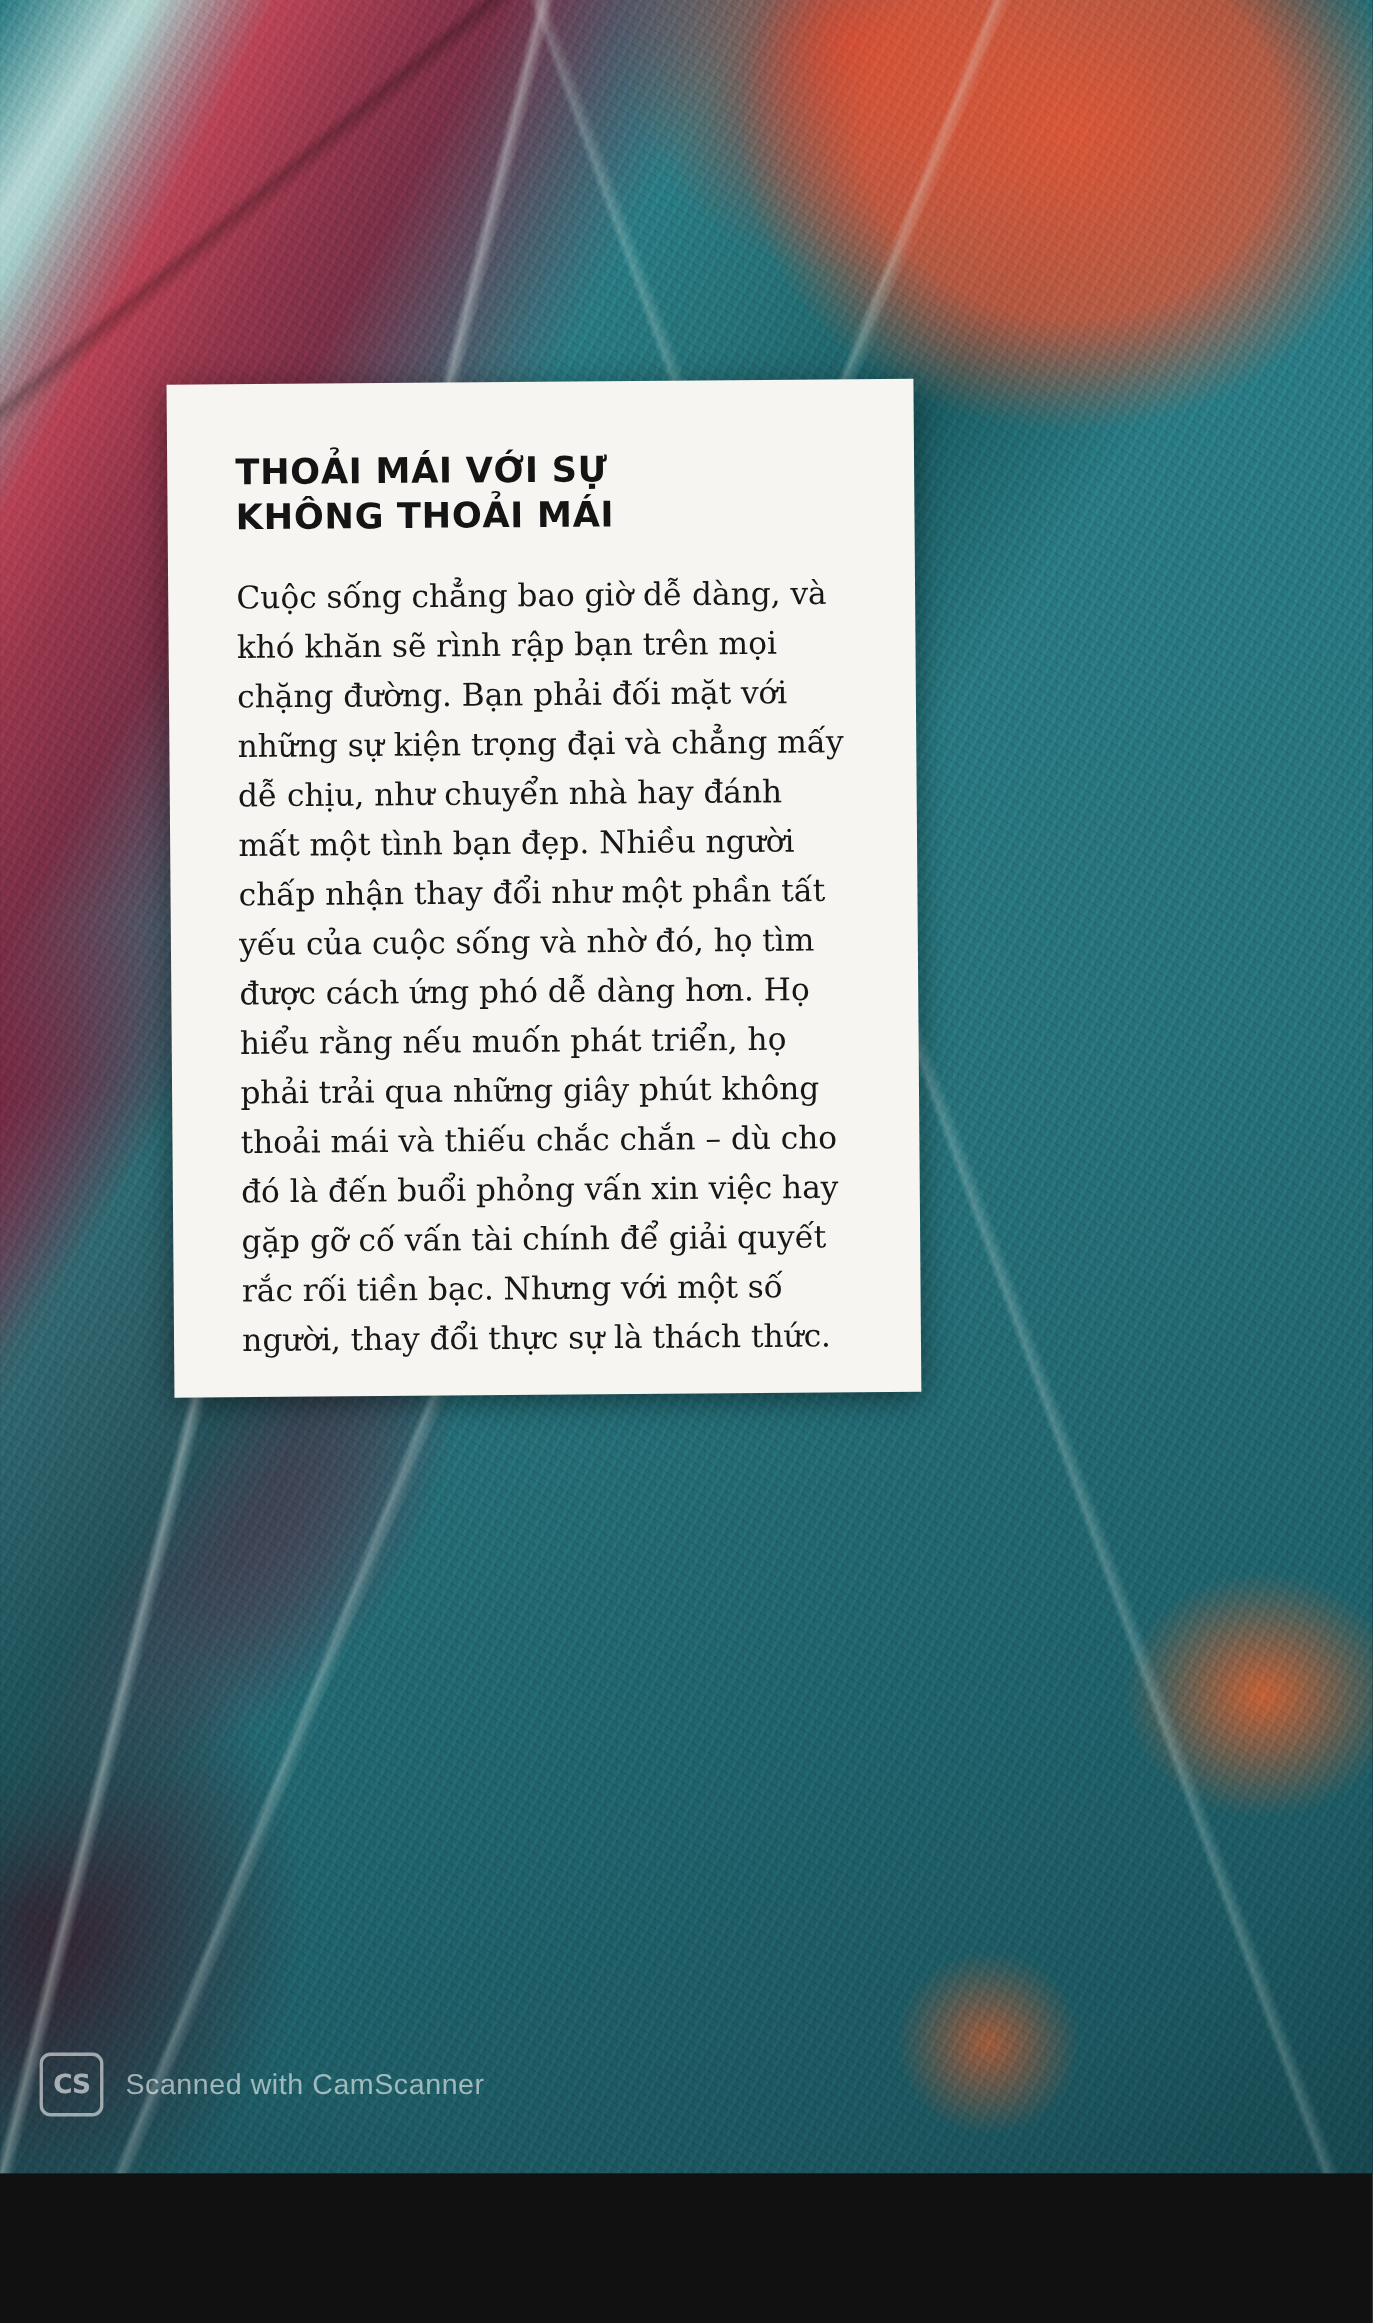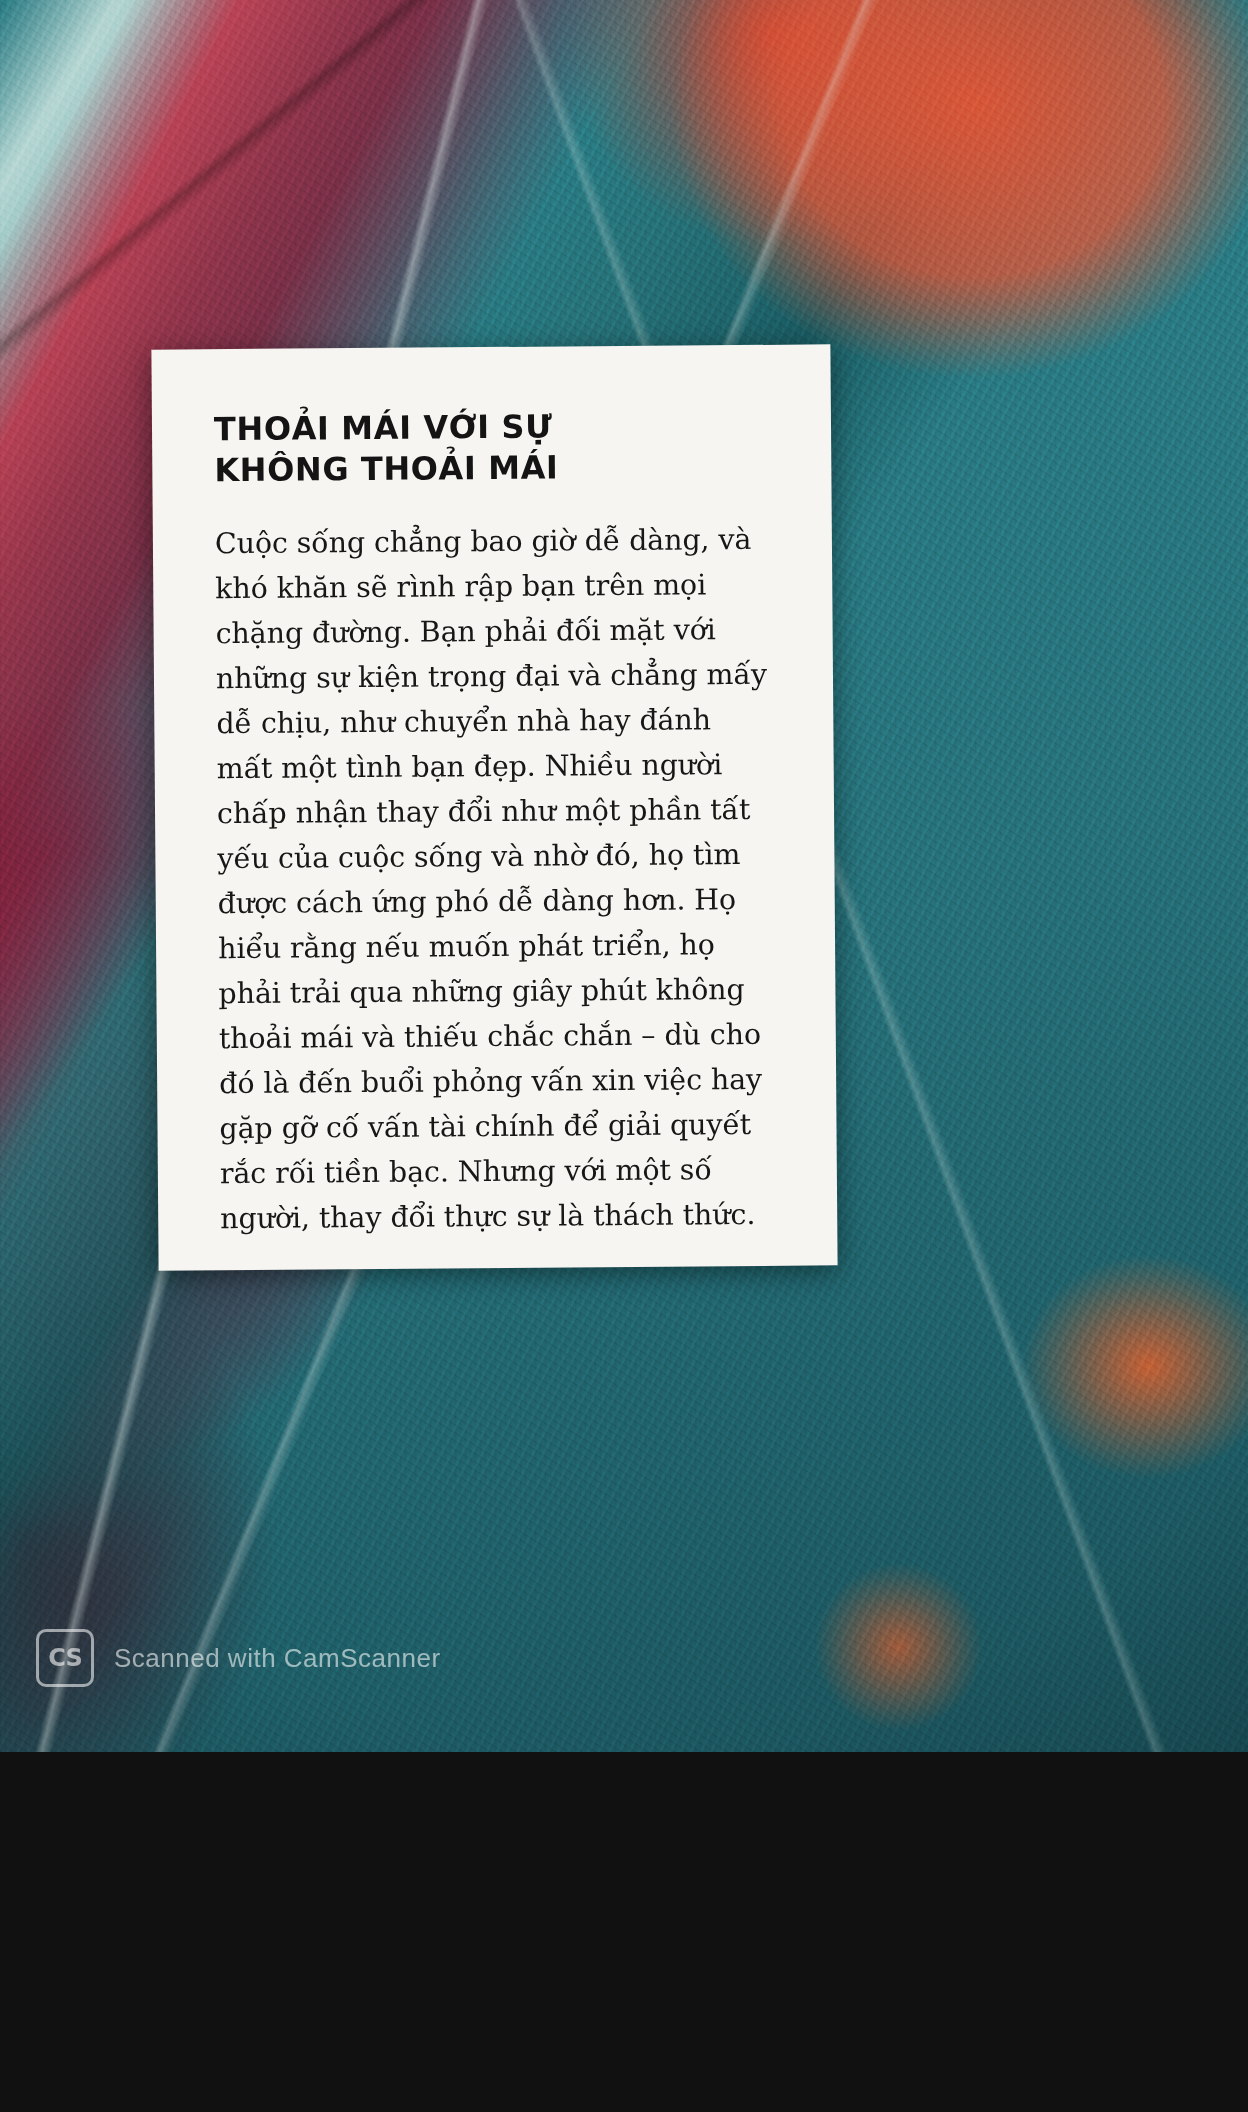--- a/index.html
+++ b/index.html
@@ -3,21 +3,21 @@
 <meta charset="utf-8">
 <style>
   html, body {
     margin: 0;
     padding: 0;
     background: #111;
   }
   #page {
     position: relative;
     width: 1248px;
-    height: 1752px;
+    height: 1976px;
     overflow: hidden;
     font-family: "Liberation Sans", sans-serif;
   }
 
   
   .bg {
     position: absolute;
     inset: 0;
     background:
       
@@ -98,21 +98,21 @@
     color: #171717;
     margin: 0;
     text-align: left;
     letter-spacing: -0.1px;
   }
 
   
   .watermark {
     position: absolute;
     left: 36px;
-    bottom: 65px;
+    bottom: 52px;
     display: flex;
     align-items: center;
     gap: 20px;
     opacity: 0.62;
   }
   .cs-badge {
     width: 52px;
     height: 52px;
     border-radius: 10px;
     border: 3px solid rgba(255,255,255,0.9);

